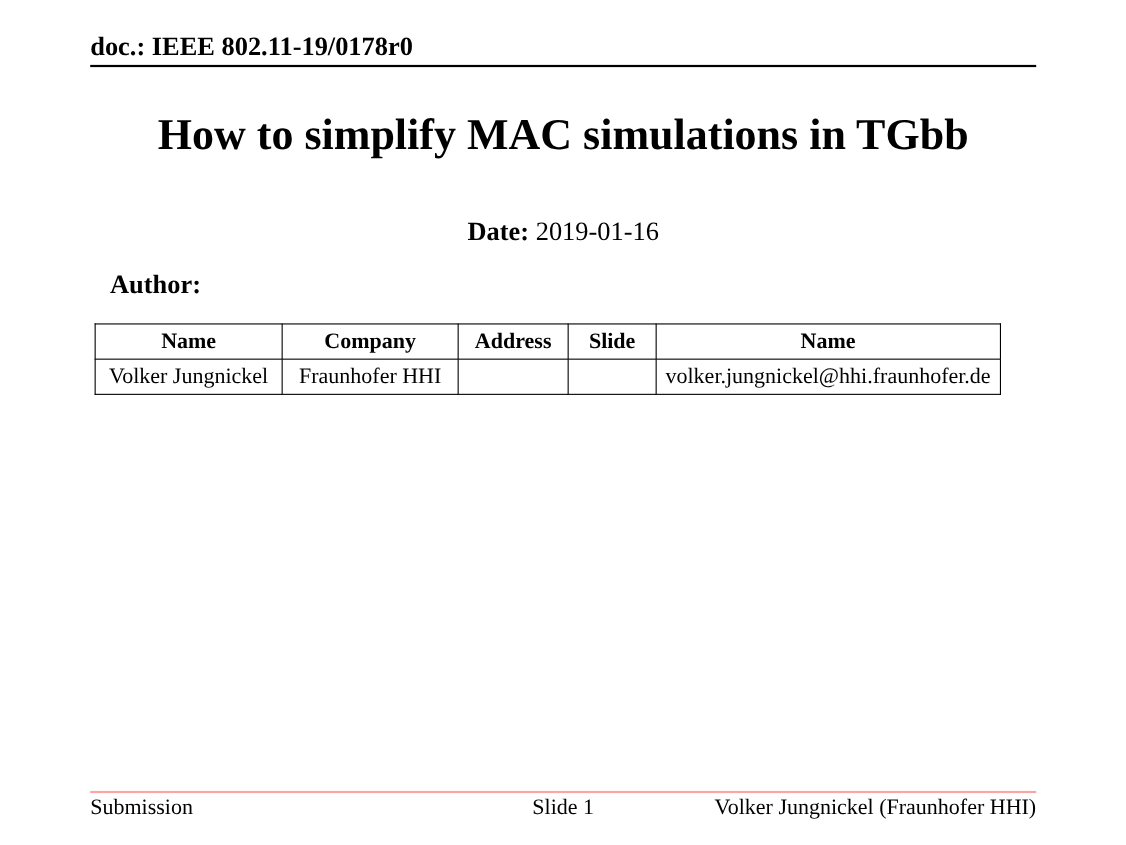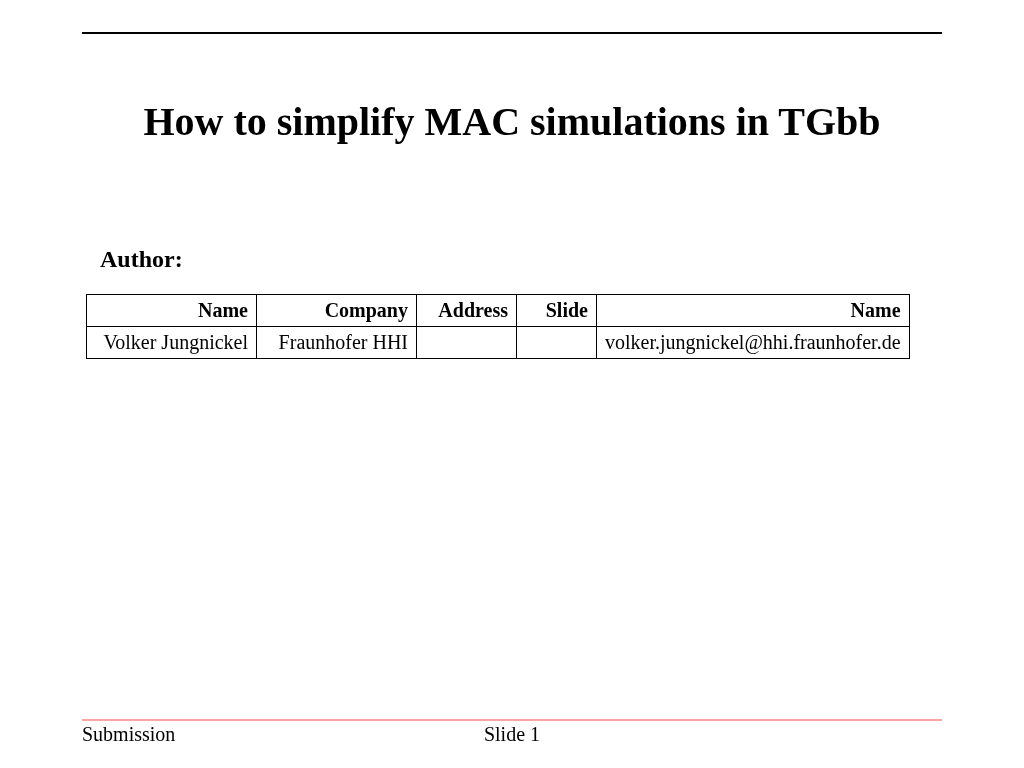--- a/index.html
+++ b/index.html
@@ -71,21 +71,21 @@
       position: absolute;
       top: 294px;
       left: 86px;
       right: 70px;
       border-collapse: collapse;
     }
     .author-table th,
     .author-table td {
       border: 1px solid #000;
       padding: 4px 8px;
-      text-align: right;
+      text-align: center;
       vertical-align: top;
       font-size: 20px;
     }
     .author-table th {
       font-weight: bold;
     }
     .col-name { width: 170px; }
     .col-company { width: 160px; }
     .col-address { width: 100px; }
     .col-phone { width: 80px; }
@@ -109,24 +109,29 @@
       transform: translateX(-50%);
     }
     .footer-right { }
   </style>
 </head>
 <body>
 
 <div class="slide">
 
   <div class="header">
+    <span class="header-right">doc.: IEEE 802.11-19/0178r0</span>
   </div>
 
   <div class="title">How to simplify MAC simulations in TGbb</div>
 
+  <div class="date-line">
+    <span class="date-label">Date:</span>
+    <span>2019-01-16</span>
+  </div>
 
   <div class="author-label">Author:</div>
 
   <table class="author-table">
     <thead>
       <tr>
         <th class="col-name">Name</th>
         <th class="col-company">Company</th>
         <th class="col-address">Address</th>
         <th class="col-phone">Slide</th>
@@ -140,15 +145,16 @@
         <td></td>
         <td></td>
         <td>volker.jungnickel@hhi.fraunhofer.de</td>
       </tr>
     </tbody>
   </table>
 
   <div class="footer">
     <span class="footer-left">Submission</span>
     <span class="footer-center">Slide 1</span>
+    <span class="footer-right">Volker Jungnickel (Fraunhofer HHI)</span>
   </div>
 
 </div>
 
 </body></html>

